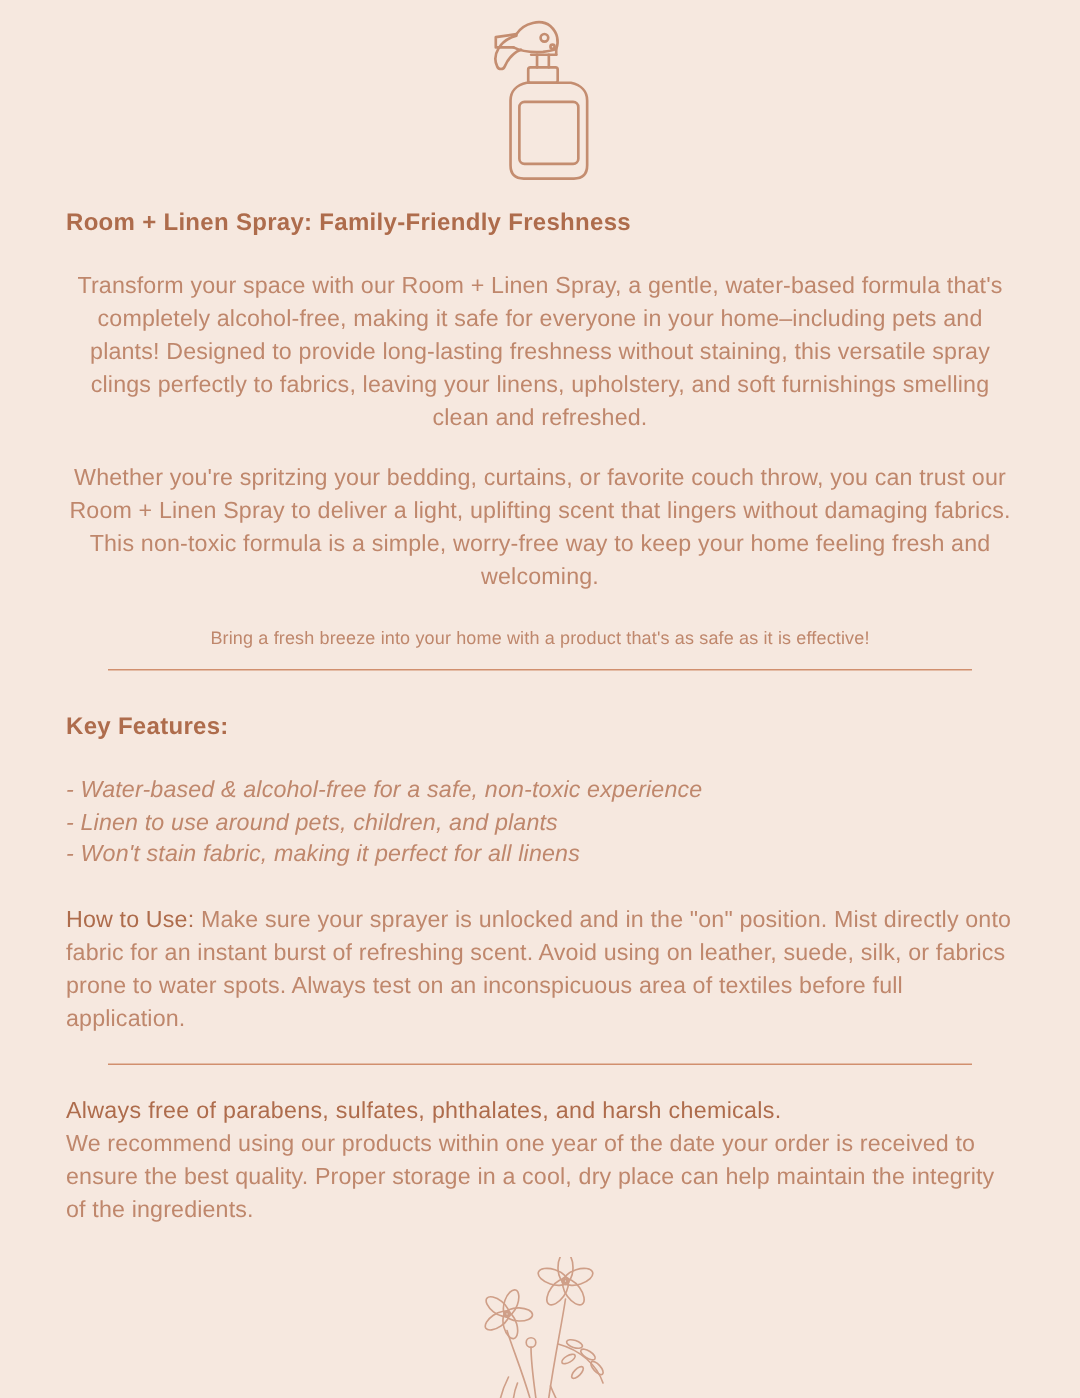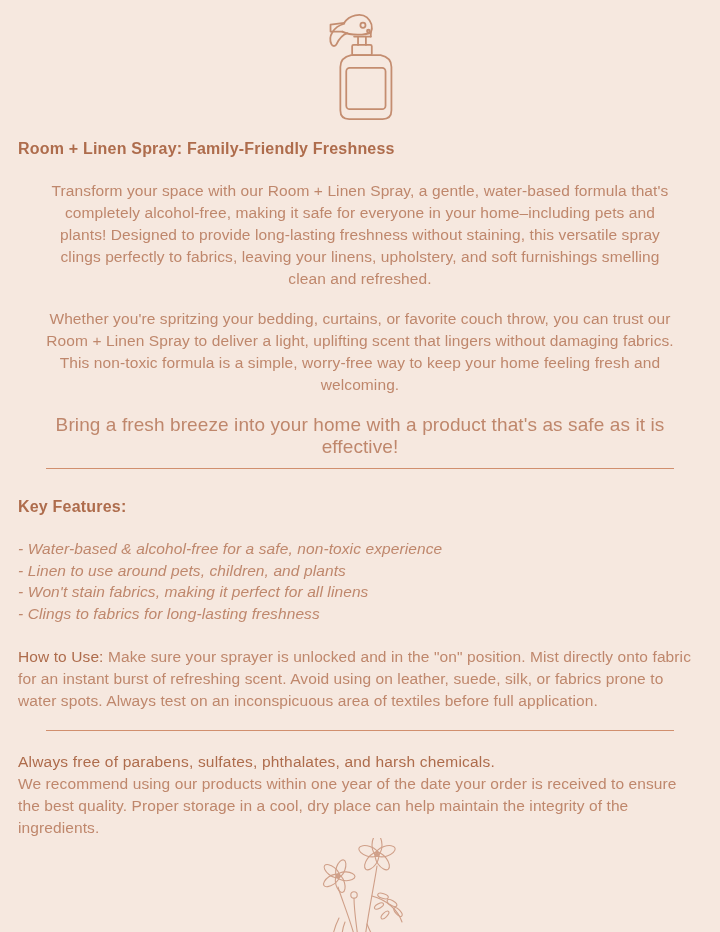--- a/index.html
+++ b/index.html
@@ -6,21 +6,21 @@
   body {
     width: 720px;
     height: 932px;
     background: #f6e8df;
     font-family: "Liberation Sans", sans-serif;
     color: #bf876c;
     overflow: hidden;
     position: relative;
   }
   .page {
-    padding: 0 18px;
+    padding: 0 44px;
     box-sizing: border-box;
     width: 720px;
   }
   .icon-wrap {
     text-align: center;
     padding-top: 10px;
     height: 114px;
   }
   .title {
     margin: 14px 0 0 0;
@@ -34,21 +34,21 @@
     text-align: center;
     font-size: 15.5px;
     line-height: 22px;
     letter-spacing: 0.1px;
     margin: 20px auto 0 auto;
     max-width: 640px;
   }
   p.body-center.second { margin-top: 18px; }
   p.tagline {
     text-align: center;
-    font-size: 19px;
+    font-size: 12px;
     line-height: 22px;
     letter-spacing: 0.1px;
     margin: 18px auto 0 auto;
     max-width: 640px;
   }
   .divider {
     height: 0;
     border-top: 1.5px solid #d18f6e;
     margin: 10px 28px 0 28px;
   }
@@ -143,22 +143,21 @@
 
   <p class="tagline">Bring a fresh breeze into your home with a product that's as safe as it is effective!</p>
 
   <div class="divider"></div>
 
   <h2 class="section-heading">Key Features:</h2>
 
   <div class="features">
     <div class="feature-item">- Water-based &amp; alcohol-free for a safe, non-toxic experience</div>
     <div class="feature-item">- Linen to use around pets, children, and plants</div>
-    <div class="feature-item">- Won't stain fabrics, making it perfect for all linens</div>
-    <div class="feature-item">- Clings to fabrics for long-lasting freshness</div>
+    <div class="feature-item">- Won't stain fabric, making it perfect for all linens</div>
   </div>
 
   <p class="how-to"><span class="lead">How to Use:</span><span> Make sure your sprayer is unlocked and in the "on" position. Mist directly onto fabric for an instant burst of refreshing scent. Avoid using on leather, suede, silk, or fabrics prone to water spots. Always test on an inconspicuous area of textiles before full application.</span></p>
 
   <div class="divider second"></div>
 
   <div class="footer-block">
     <p class="footer-bold">Always free of parabens, sulfates, phthalates, and harsh chemicals.</p>
     <p class="footer-para">We recommend using our products within one year of the date your order is received to ensure the best quality. Proper storage in a cool, dry place can help maintain the integrity of the ingredients.</p>
   </div>

